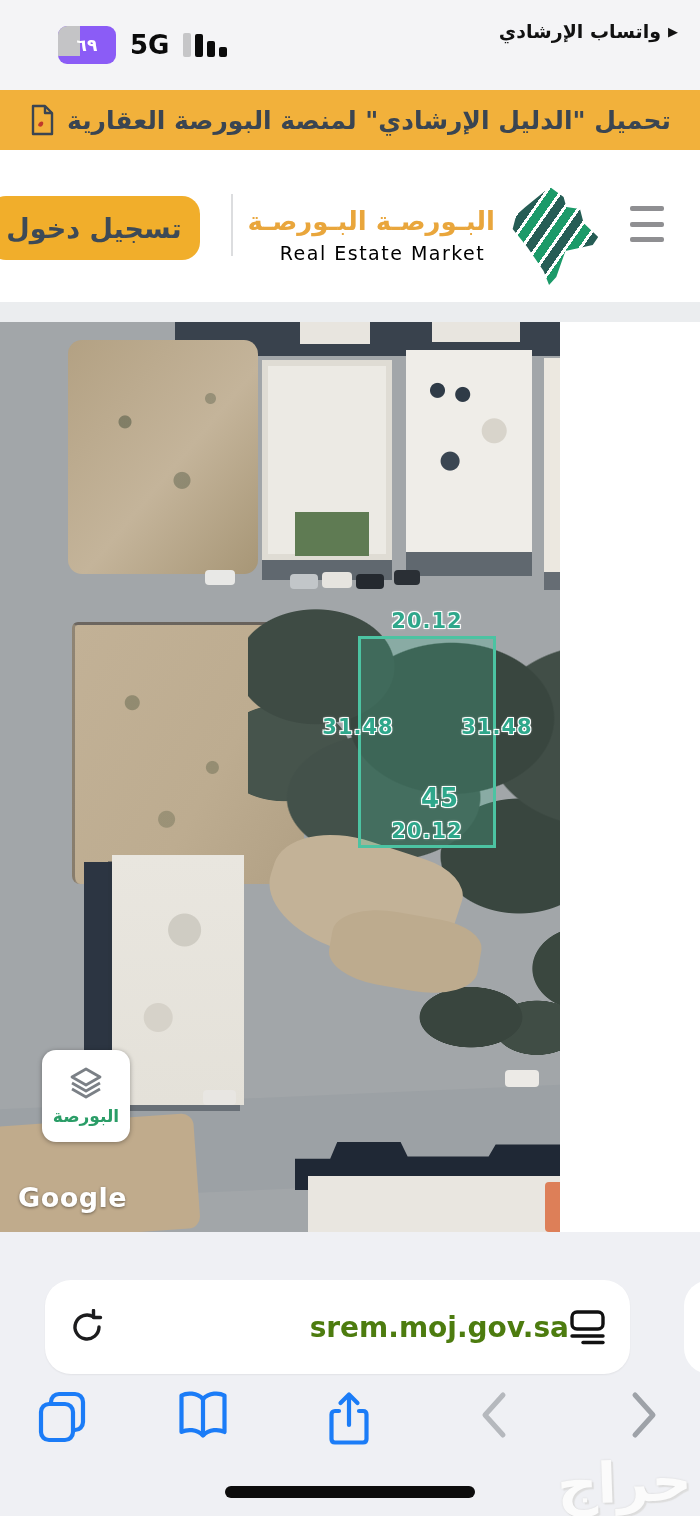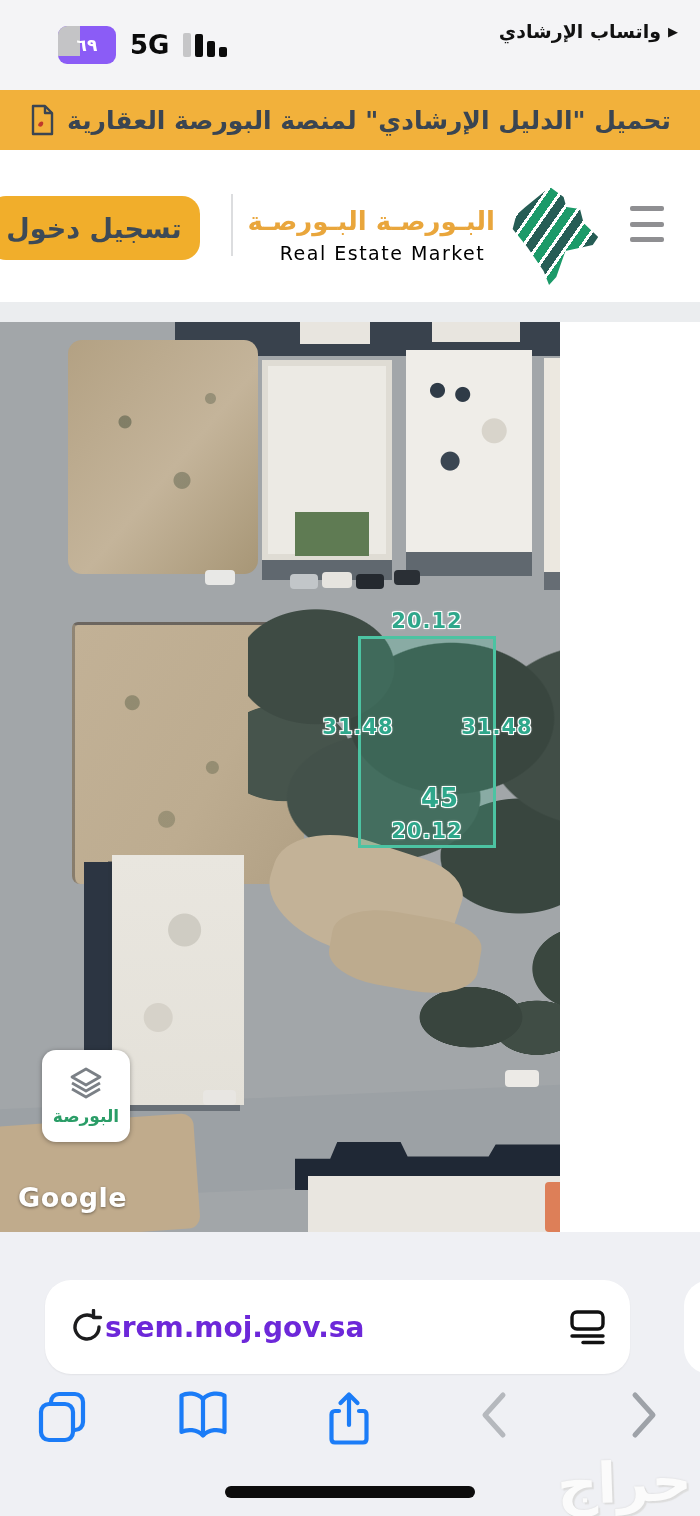--- a/index.html
+++ b/index.html
@@ -125,21 +125,21 @@
   .pl-num { left:440px; top:414px; font-size:26px;margin-top:47px; }
 
   
   .layers-btn { left:42px; top:728px; width:88px; height:92px; background:#fff; border-radius:14px; box-shadow:0 1px 5px rgba(0,0,0,.35); display:flex; flex-direction:column; align-items:center; justify-content:center; gap:6px; cursor:pointer; }
   .layers-label { font-size:17px; font-weight:bold; color:#2A9D67; direction:rtl; }
   .google-logo { left:18px; top:860px; font-size:27px; font-weight:bold; color:#ffffff; letter-spacing:.5px; text-shadow:0 1px 3px rgba(0,0,0,.45); }
 
   
   .safari { position:absolute; left:0; top:1232px; width:700px; height:284px; background:#eff0f4; }
   .url-card { position:absolute; left:45px; top:48px; width:585px; height:94px; background:#fff; border-radius:26px; display:flex; align-items:center; padding:0 24px; box-shadow:0 1px 2px rgba(0,0,0,.06); }
-  .url-text { flex:1; text-align:left; font-size:28px; font-weight:600; color:#6d28d9; cursor:text; }
+  .url-text { flex:1; text-align:right; font-size:28px; font-weight:600; color:#4d7c0f; cursor:text; }
   .tab-sliver { position:absolute; left:684px; top:48px; width:30px; height:94px; background:#fff; border-radius:26px 0 0 26px; }
   .tb { position:absolute; top:158px; background:none; border:none; cursor:pointer; }
   .tb-tabs { left:36px; } .tb-book { left:176px; } .tb-share { left:326px; }
   .tb-back { left:480px; } .tb-fwd { left:630px; }
   .home-bar { position:absolute; left:225px; top:254px; width:250px; height:12px; background:#0c0c0c; border-radius:7px; }
   .watermark { position:absolute; right:8px; top:218px; font-size:56px; font-weight:bold; color:#fbfbfb; direction:rtl; transform:rotate(-2deg); text-shadow:0 0 2px #d4d4d4, 2px 2px 1px #dedede; }
   .icon-btn { background:none; border:none; cursor:pointer; padding:0; display:flex; align-items:center; }
 </style>
 </head>
 <body>

